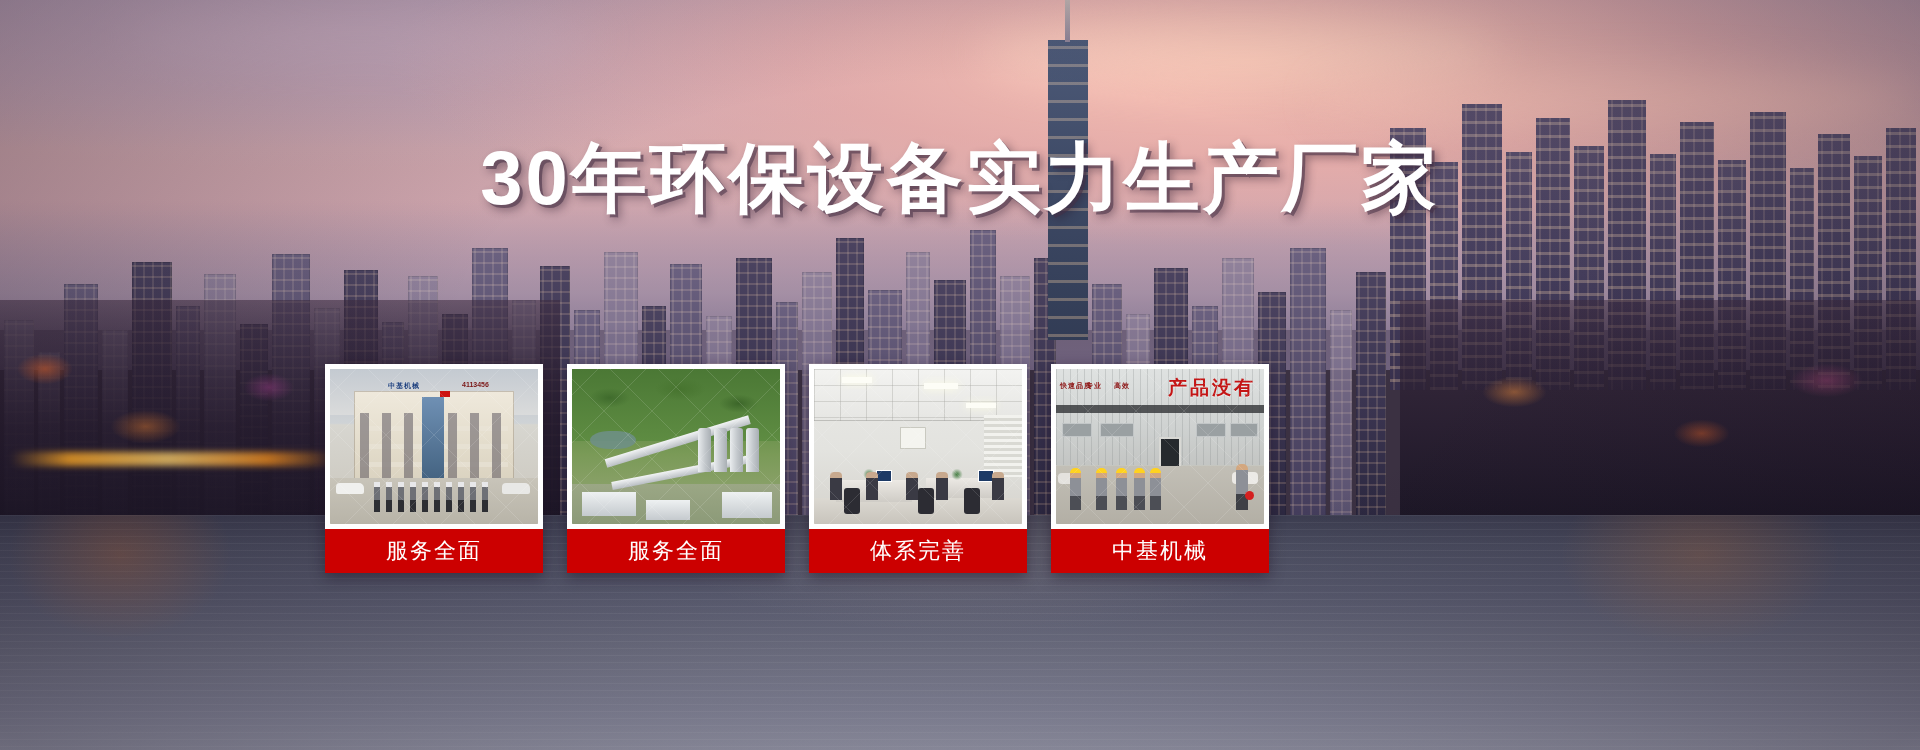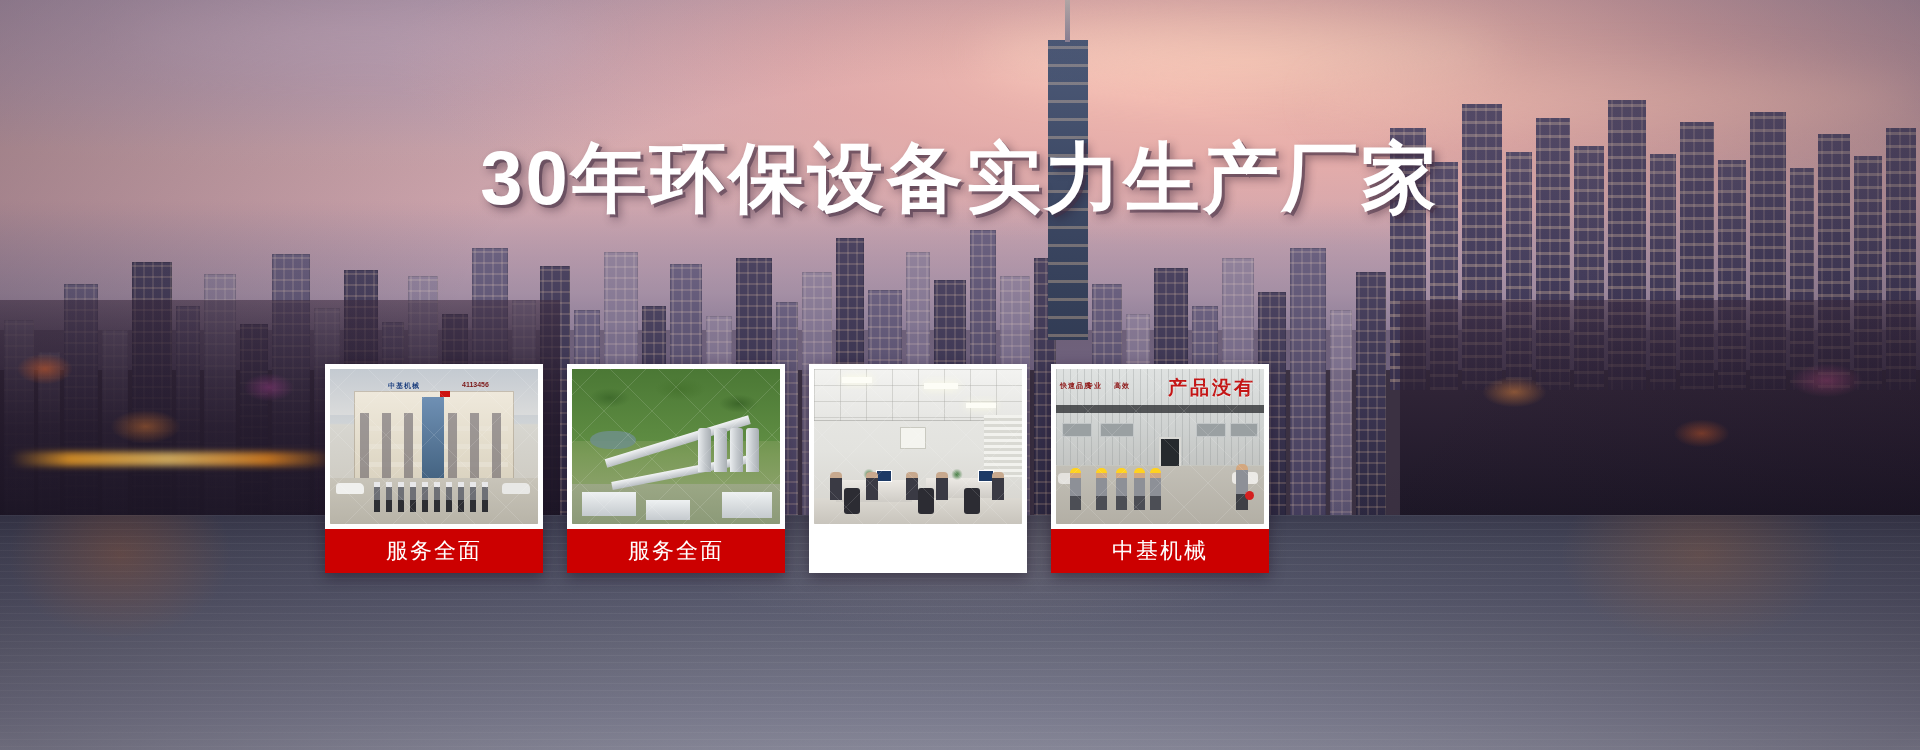--- a/index.html
+++ b/index.html
@@ -487,20 +487,21 @@
           <div class="worker" style="left:16px;"></div>
           <div class="worker" style="left:52px;"></div>
           <div class="worker" style="left:92px;"></div>
           <div class="worker" style="left:122px;"></div>
           <div class="worker" style="left:178px;"></div>
           <div class="chair" style="left:30px;"></div>
           <div class="chair" style="left:104px;"></div>
           <div class="chair" style="left:150px;"></div>
           <div class="wm"></div>
         </div>
+        <div class="card-caption">体系完善</div>
       </div>
 
       <div class="card">
         <div class="card-photo p4">
           <div class="wall"></div>
           <div class="slogan-big">产品没有</div>
           <div class="slogan-sm a">快速品质</div>
           <div class="slogan-sm b">专业</div>
           <div class="slogan-sm c">高效</div>
           <div class="band"></div>

